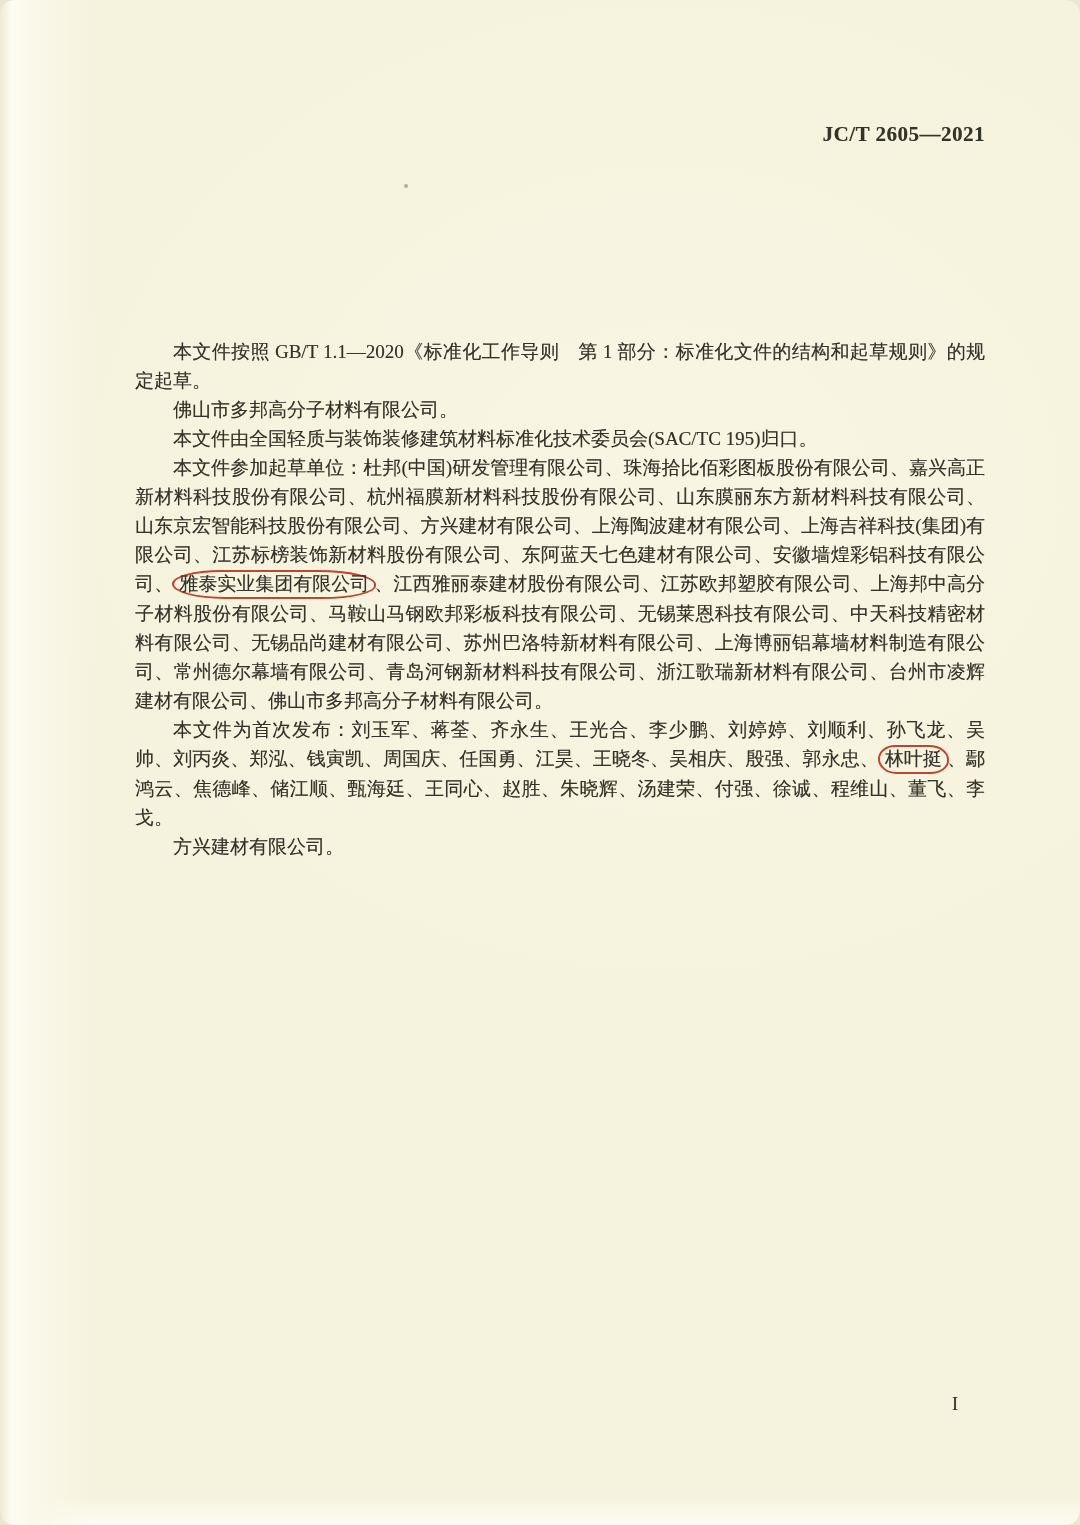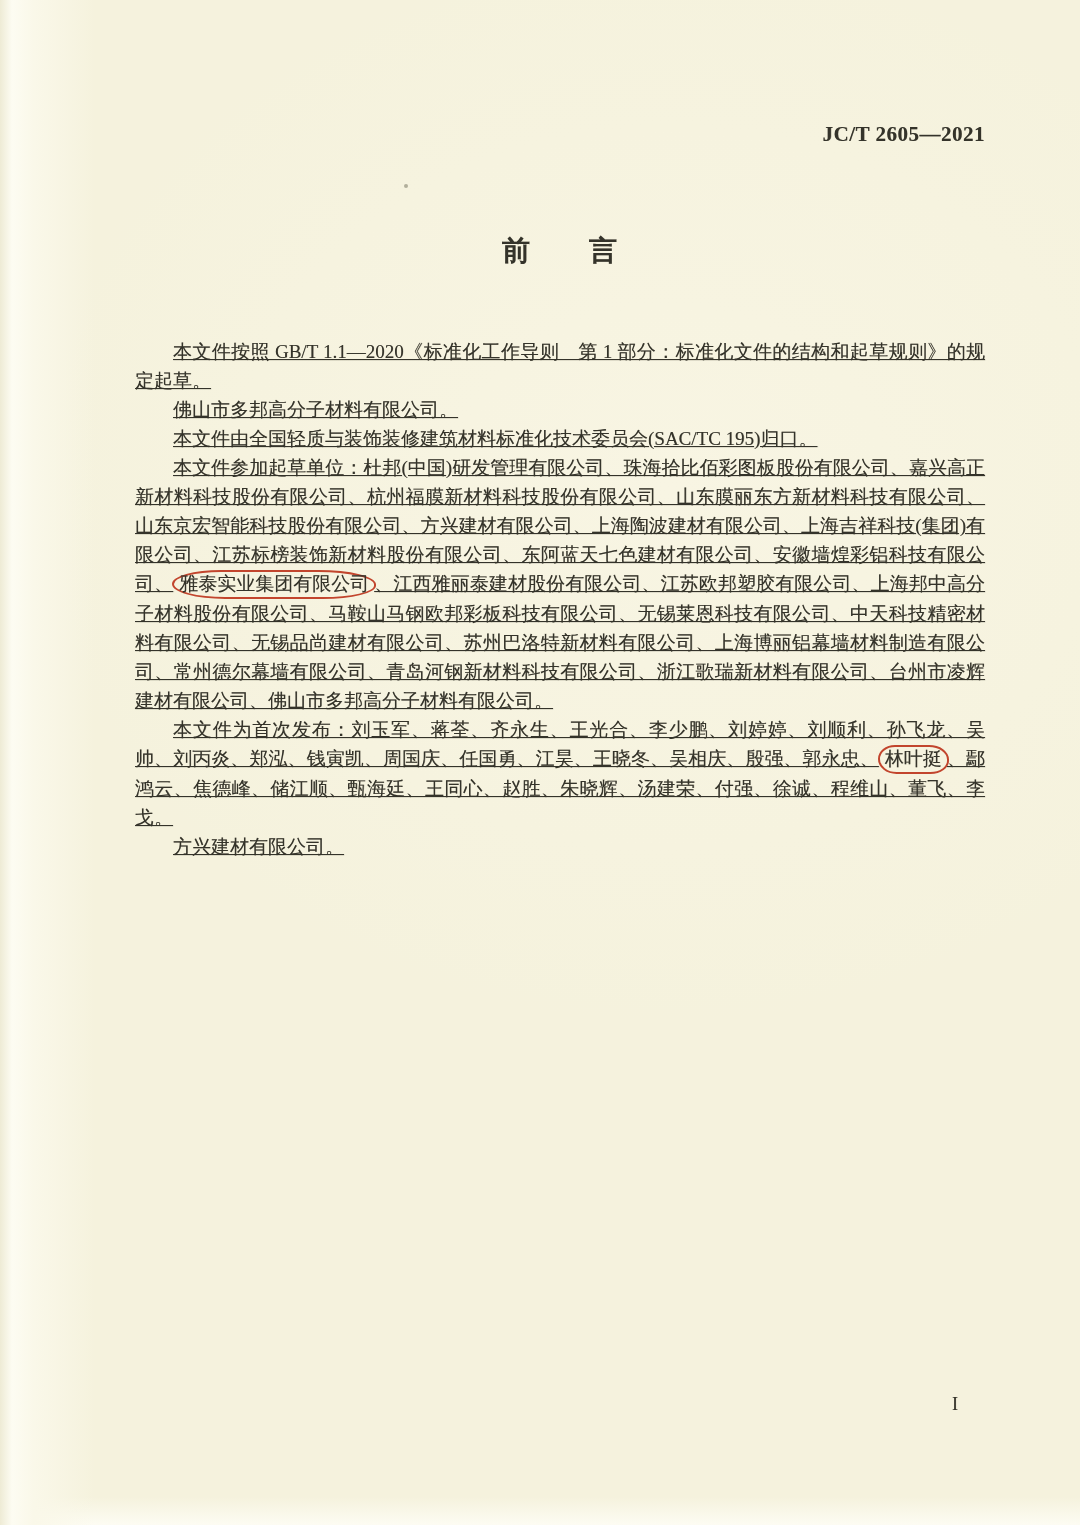--- a/index.html
+++ b/index.html
@@ -1,20 +1,20 @@
 <!DOCTYPE html>
 <html lang="zh" style="--paper: #f5f2dd; --ink: #34332a; --annotation: #c2452d;"><head>
 <meta charset="utf-8">
 <style>
   :root{
     --paper:#f5f2dd;
     --ink:#34332a;
     --annotation:#c2452d;
   }
-  *{box-sizing:border-box;}
+  *{box-sizing:border-box;border-radius:14px;}
   html,body{margin:0;padding:0;}
   body{
     width:1080px;height:1525px;
     font-family:"Liberation Serif","DejaVu Serif",serif;
     background:#e9e6d2;
   }
   .page{
     position:relative;
     width:1080px;height:1525px;
     overflow:hidden;
@@ -45,21 +45,20 @@
   .content{
     position:absolute;
     top:337px;left:135px;width:850px;
     font-size:19px;
     line-height:29px;
     text-align:justify;
   }
   .content p{
     margin:0;
     text-indent:2em;
-    text-decoration:underline;
   }
   .circled{
     display:inline-block;
     text-indent:0;
     line-height:24px;
     padding:0 5px 1px 5px;
     margin:0 -2px 0 -1px;
     border:2px solid var(--annotation);
     border-radius:46% 54% 50% 50% / 92% 96% 88% 100%;
   }
@@ -80,21 +79,20 @@
 </style>
 </head>
 <body>
 
 <div class="page">
 
   <div class="std-code">JC/T 2605—2021</div>
 
   <div class="speck"></div>
 
-  <h1 class="doc-title">前　　言</h1>
 
   <div class="content">
 
     <p>本文件按照 GB/T 1.1—2020《标准化工作导则　第 1 部分：标准化文件的结构和起草规则》的规定起草。</p>
 
 
     <p>佛山市多邦高分子材料有限公司。</p>
 
     <p>本文件由全国轻质与装饰装修建筑材料标准化技术委员会(SAC/TC 195)归口。</p>
 

